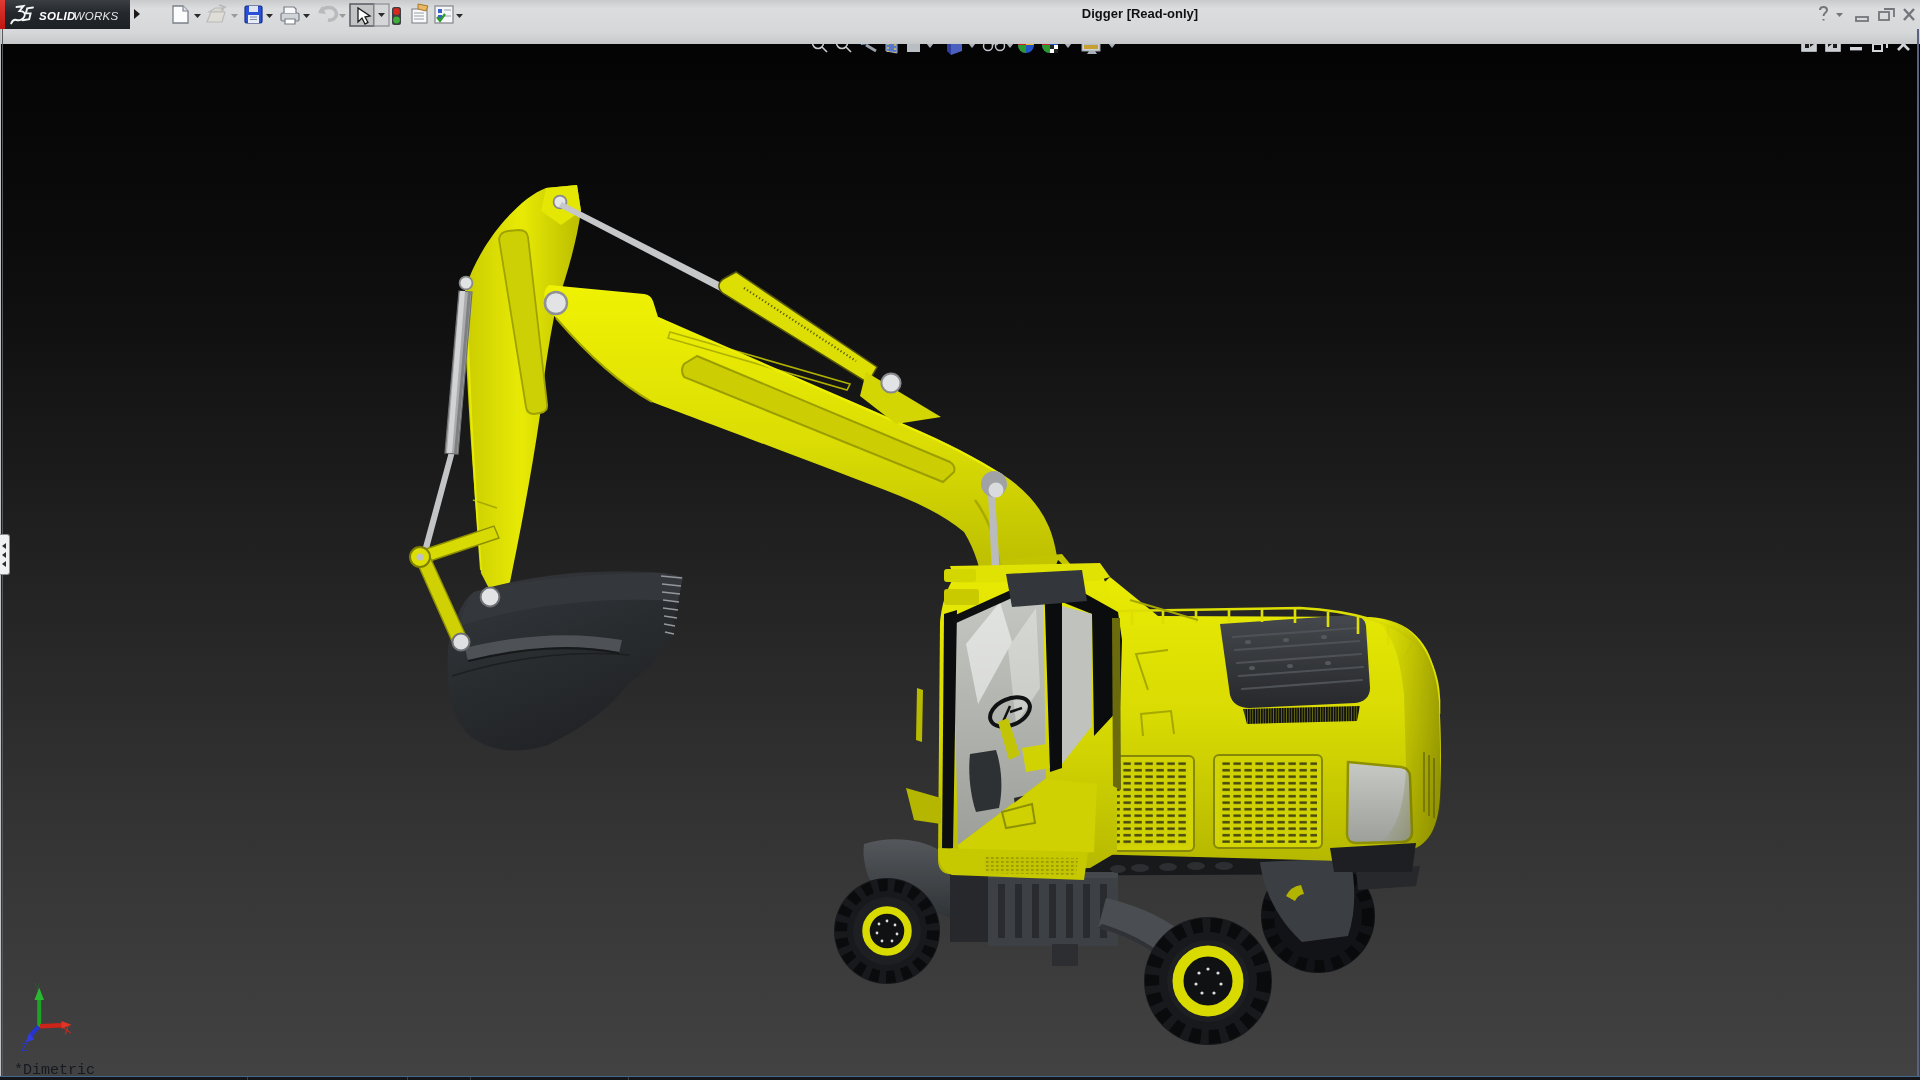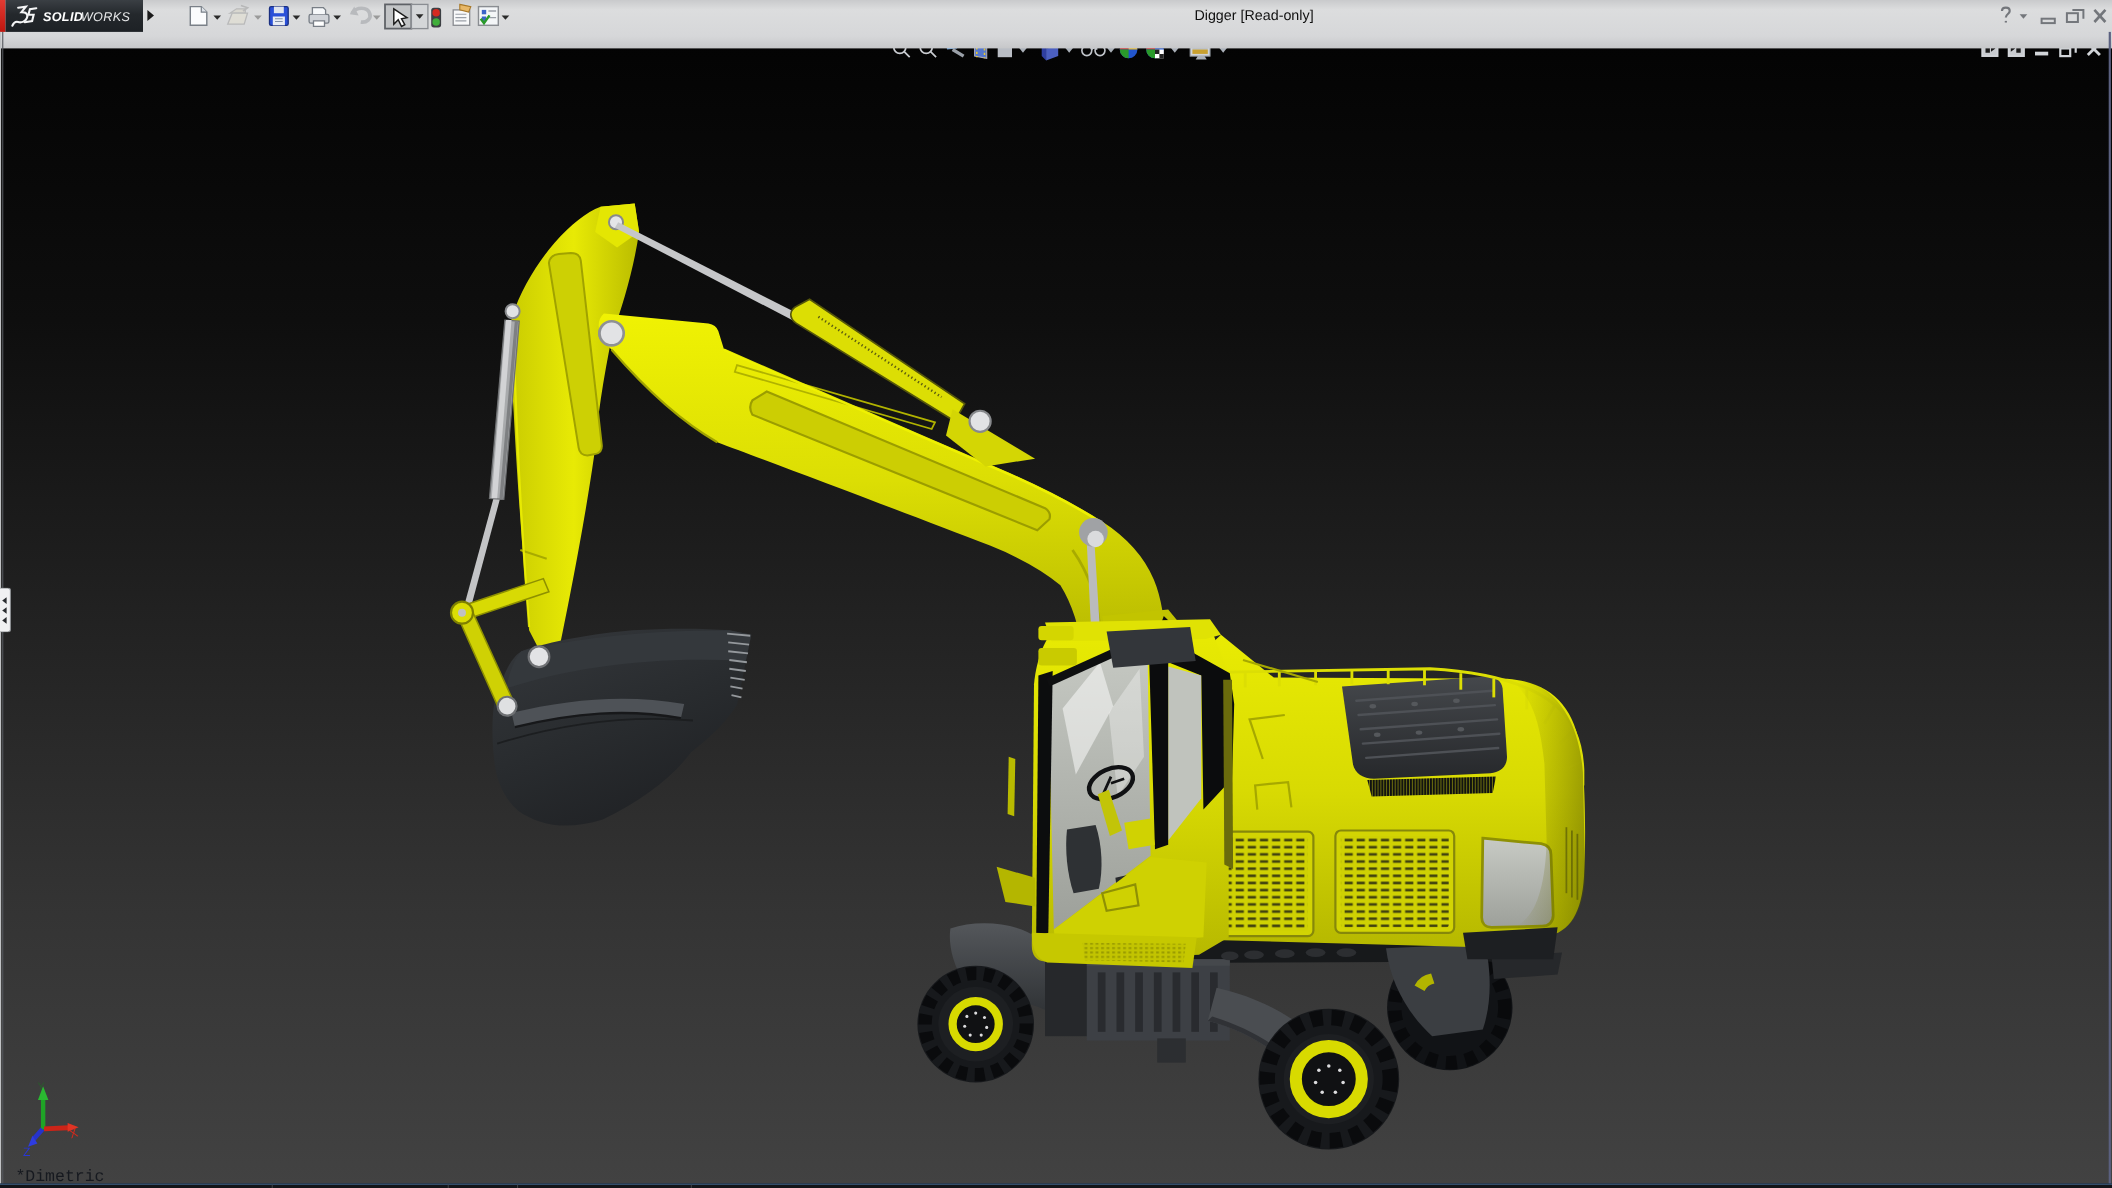--- a/index.html
+++ b/index.html
@@ -4,21 +4,21 @@
 <style>
   html,body{margin:0;padding:0;width:1920px;height:1080px;overflow:hidden;
     font-family:"Liberation Sans",sans-serif;background:#000;-webkit-font-smoothing:antialiased;}
   #titlebar{position:absolute;left:0;top:0;width:1920px;height:44px;
     background:linear-gradient(180deg,#c9cacc 0,#dcddde 20%,#d6d7d9 75%,#c6c7c9 100%);}
   #redstrip{position:absolute;left:0;top:0;width:5px;height:29px;
     background:linear-gradient(180deg,#e23b33,#c0160f);}
   #logoblk{position:absolute;left:5px;top:0;width:125px;height:29px;
     background:linear-gradient(180deg,#3a3f44 0,#24282c 45%,#1d2125 100%);}
   #title{position:absolute;left:1140px;top:0;height:29px;transform:translateX(-50%);
-    font-size:13px;color:#101010;line-height:27px;white-space:nowrap;}
+    font-size:13px;color:#101010;line-height:27px;white-space:nowrap;font-weight:bold;}
   #viewport{position:absolute;left:0;top:29px;width:1920px;height:1047px;
     background:linear-gradient(180deg,#030303 0%,#0e0e0e 25%,#212121 50%,#333333 75%,#424242 100%);}
   #vpleftline{position:absolute;left:0;top:29px;width:1px;height:1047px;background:#c0c2c4;}
   #vpleftline2{position:absolute;left:2px;top:29px;width:1px;height:1047px;background:#55585c;}
   #vprightline{position:absolute;left:1917px;top:29px;width:2px;height:1047px;background:#5a6080;}
   #lefttab{position:absolute;left:0px;top:534px;width:9px;height:39px;background:#f0f1f2;
     border:1px solid #8a8d90;border-left:none;border-radius:0 3px 3px 0;}
   #statusbar{position:absolute;left:0;top:1076px;width:1920px;height:4px;background:#131519;
     border-top:1px solid #44678f;}
   .stick1{position:absolute;top:1077px;width:1px;height:3px;background:#3c3e42;}

